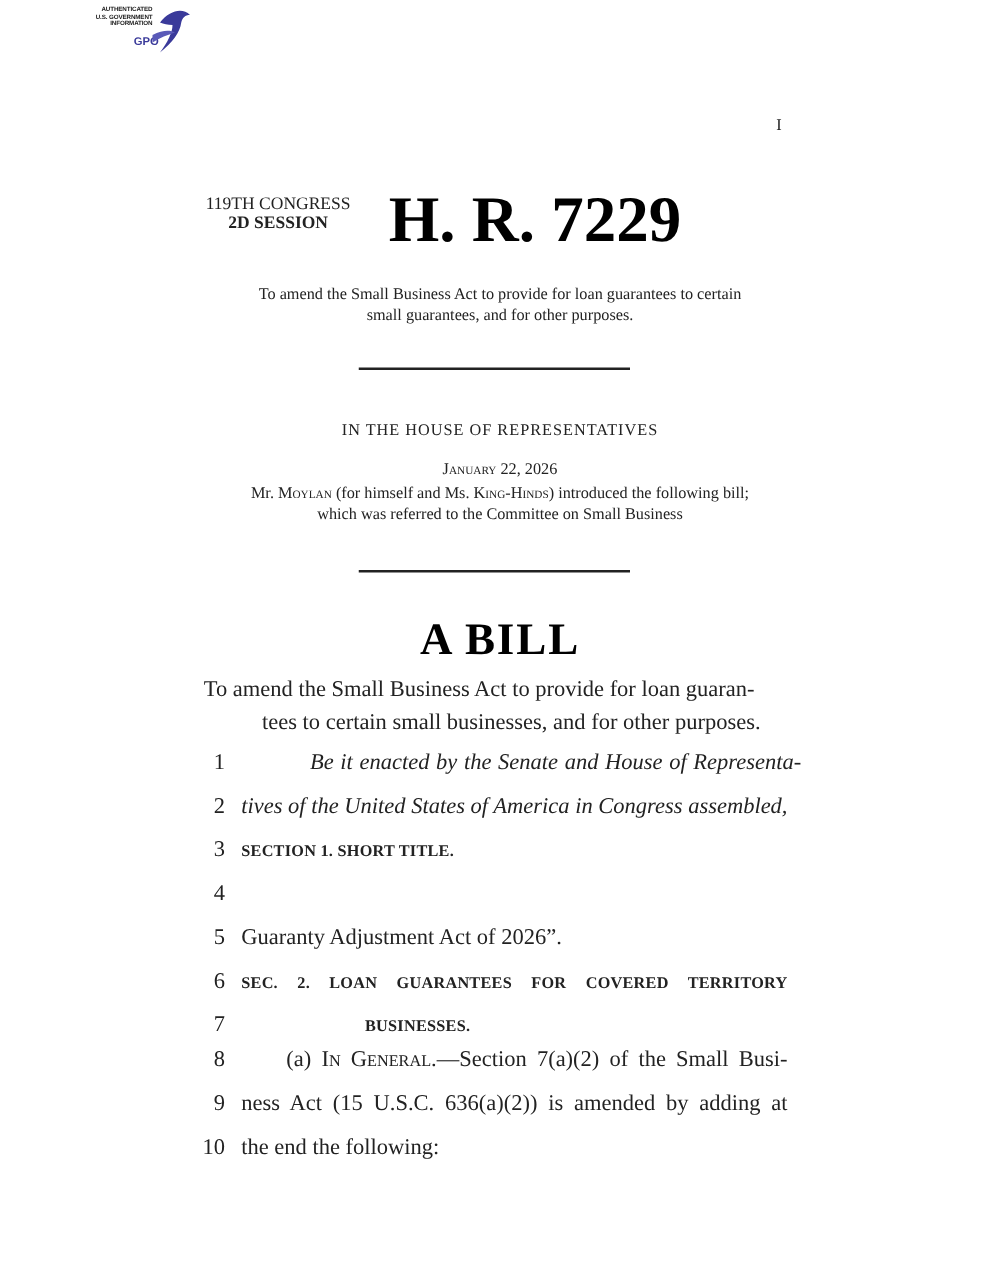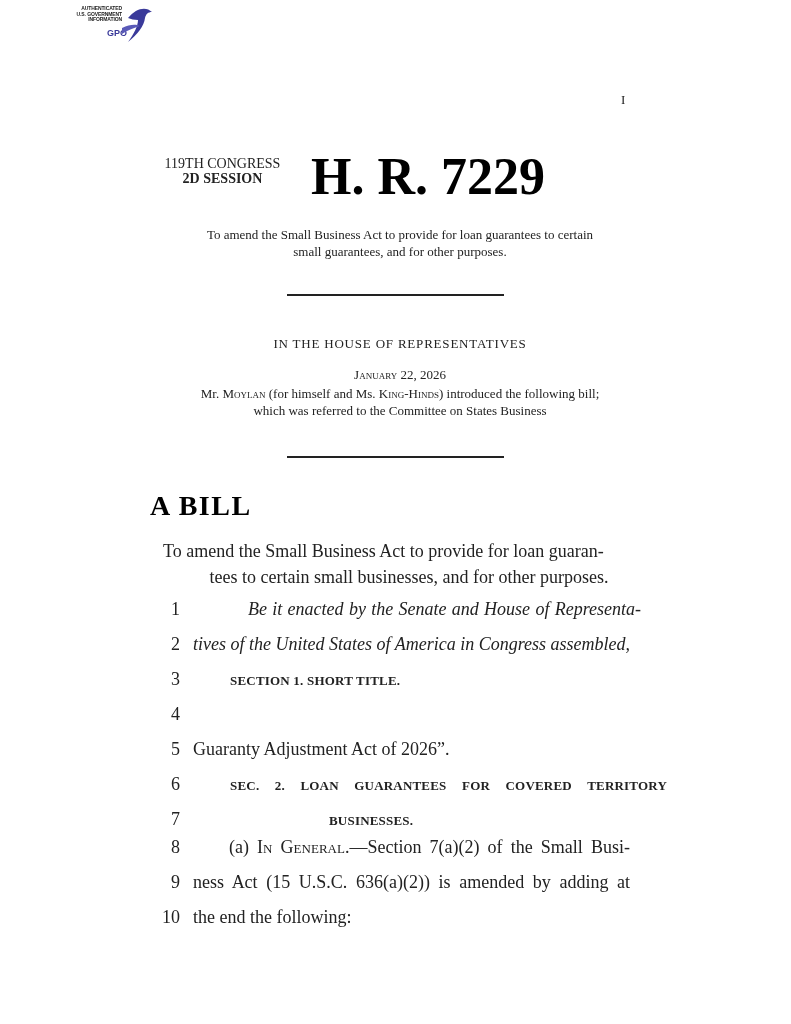--- a/index.html
+++ b/index.html
@@ -38,33 +38,33 @@
     .rule2 { top: 456px; }
 
     .house { left: 150px; top: 336px; width: 500px; text-align: center;
       font-family: "Liberation Serif", serif; font-size: 13px; letter-spacing: 0.8px; color: #222; }
     .date { left: 150px; top: 367px; width: 500px; text-align: center;
       font-family: "Liberation Serif", serif; font-size: 13px; font-variant: small-caps; color: #222; }
     .intro { left: 140px; top: 385px; width: 520px; text-align: center;
       font-family: "Liberation Serif", serif; font-size: 13px; line-height: 17px; color: #222; }
     .sc { font-variant: small-caps; }
 
-    .abill { left: 150px; top: 490px; width: 500px; 
-      font-family: "Liberation Serif", serif; font-weight: bold; font-size: 28px; letter-spacing: 1.5px; color: #000; }
+    .abill { left: 150px; top: 490px; width: 500px; text-align: center;
+      font-family: "Liberation Serif", serif; font-weight: bold; font-size: 36px; letter-spacing: 1.5px; color: #000; }
     .purpose-main { left: 163px; top: 538px; width: 470px;
       font-family: "Liberation Serif", serif; font-size: 18px; line-height: 26px; color: #222; }
     .purpose-main .l2 { padding-left: 22px; text-align: center; }
 
     .line { left: 150px; width: 480px; height: 34px; font-family: "Liberation Serif", serif;
       font-size: 18px; color: #222; }
     .line .num { position: absolute; left: 0; width: 30px; text-align: right; }
     .line .txt { position: absolute; left: 43px; width: 437px; white-space: nowrap; }
     .line .txt.just { text-align: justify; text-align-last: justify; }
     .ital { font-style: italic; }
-    .head { font-family: "Liberation Serif", serif; font-weight: bold; font-size: 13px; letter-spacing: 0.2px; margin-left: 37px; }
+    .head { font-family: "Liberation Serif", serif; font-weight: bold; font-size: 13px; letter-spacing: 0.2px; }
   </style>
 </head>
 <body>
 
 <div class="abs gpo">
   <div class="gtxt">
     <div>AUTHENTICATED</div>
     <div>U.S. GOVERNMENT</div>
     <div>INFORMATION</div>
   </div>
@@ -87,21 +87,21 @@
   <div>To amend the Small Business Act to provide for loan guarantees to certain</div>
   <div>small guarantees, and for other purposes.</div>
 </div>
 
 <div class="abs rule rule1"></div>
 
 <div class="abs house">IN THE HOUSE OF REPRESENTATIVES</div>
 <div class="abs date">January 22, 2026</div>
 <div class="abs intro">
   <div><span>Mr. </span><span class="sc">Moylan</span><span> (for himself and Ms. </span><span class="sc">King-Hinds</span><span>) introduced the following bill;</span></div>
-  <div>which was referred to the Committee on States Business</div>
+  <div>which was referred to the Committee on Small Business</div>
 </div>
 
 <div class="abs rule rule2"></div>
 
 <div class="abs abill">A BILL</div>
 <div class="abs purpose-main">
   <div>To amend the Small Business Act to provide for loan guaran-</div>
   <div class="l2">tees to certain small businesses, and for other purposes.</div>
 </div>
 

